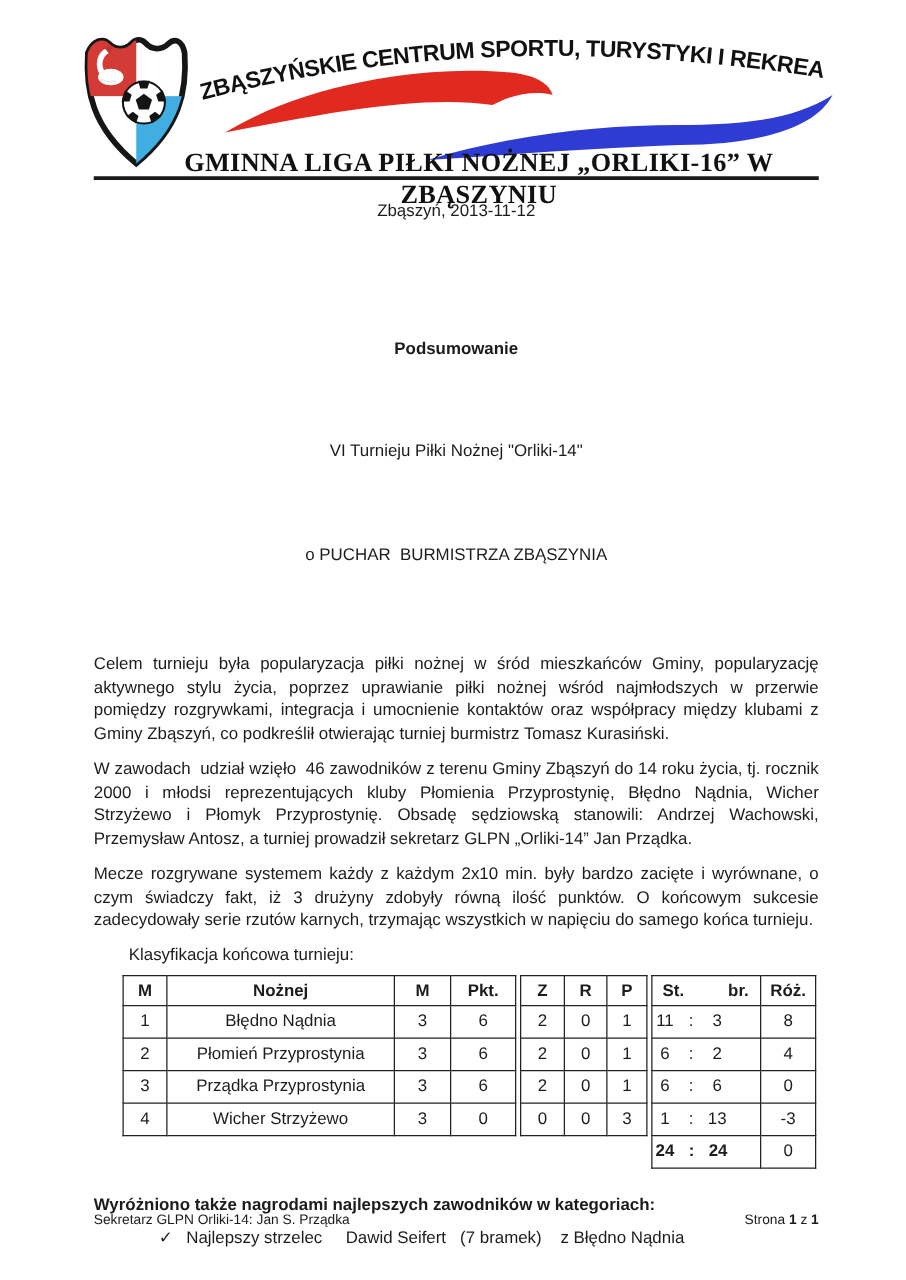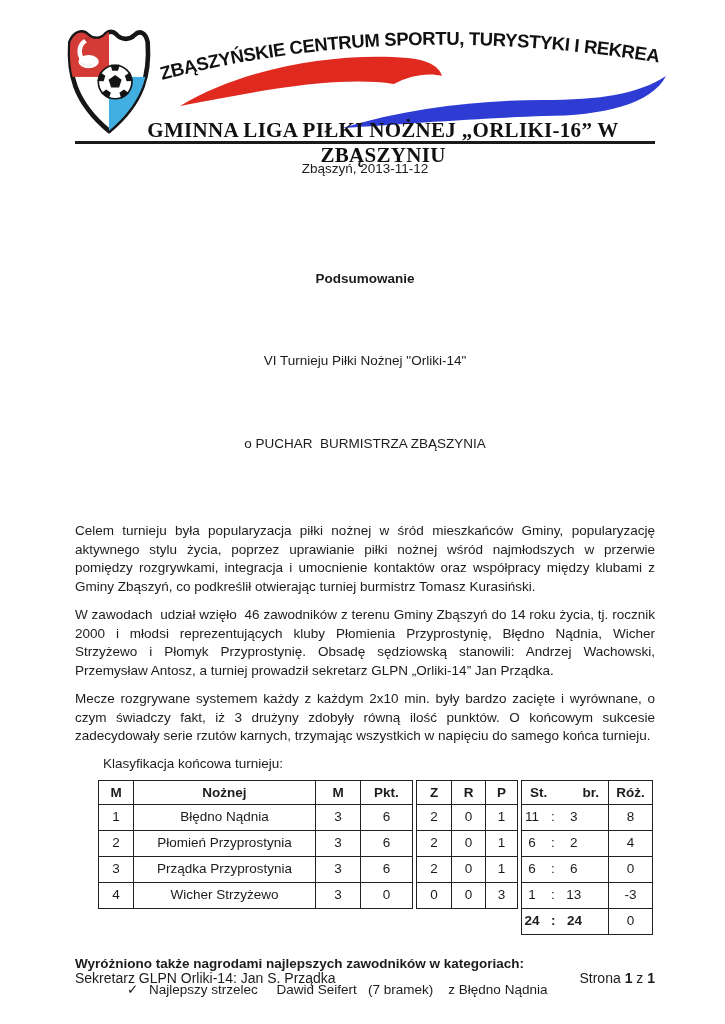--- a/index.html
+++ b/index.html
@@ -44,21 +44,21 @@
 
   
   .awards-intro { margin-top:20px; white-space:pre-wrap;font-weight:bold; }
   .award-item { margin-top:7px; padding-left:52px; display:flex; white-space:pre-wrap; }
   .award-item .check { width:22px; flex:0 0 22px; }
 
   
   .footer {
     position:absolute; left:75px; top:970px; width:580px;
     display:flex; justify-content:space-between;
-    font-size:14px; white-space:pre-wrap;
+    font-size:11px; white-space:pre-wrap;
   }
   .footer b { font-weight:bold; }
 </style>
 </head>
 <body>
 
 <div class="page">
 
   <svg class="crest" viewBox="0 0 88 110">
     <defs>

